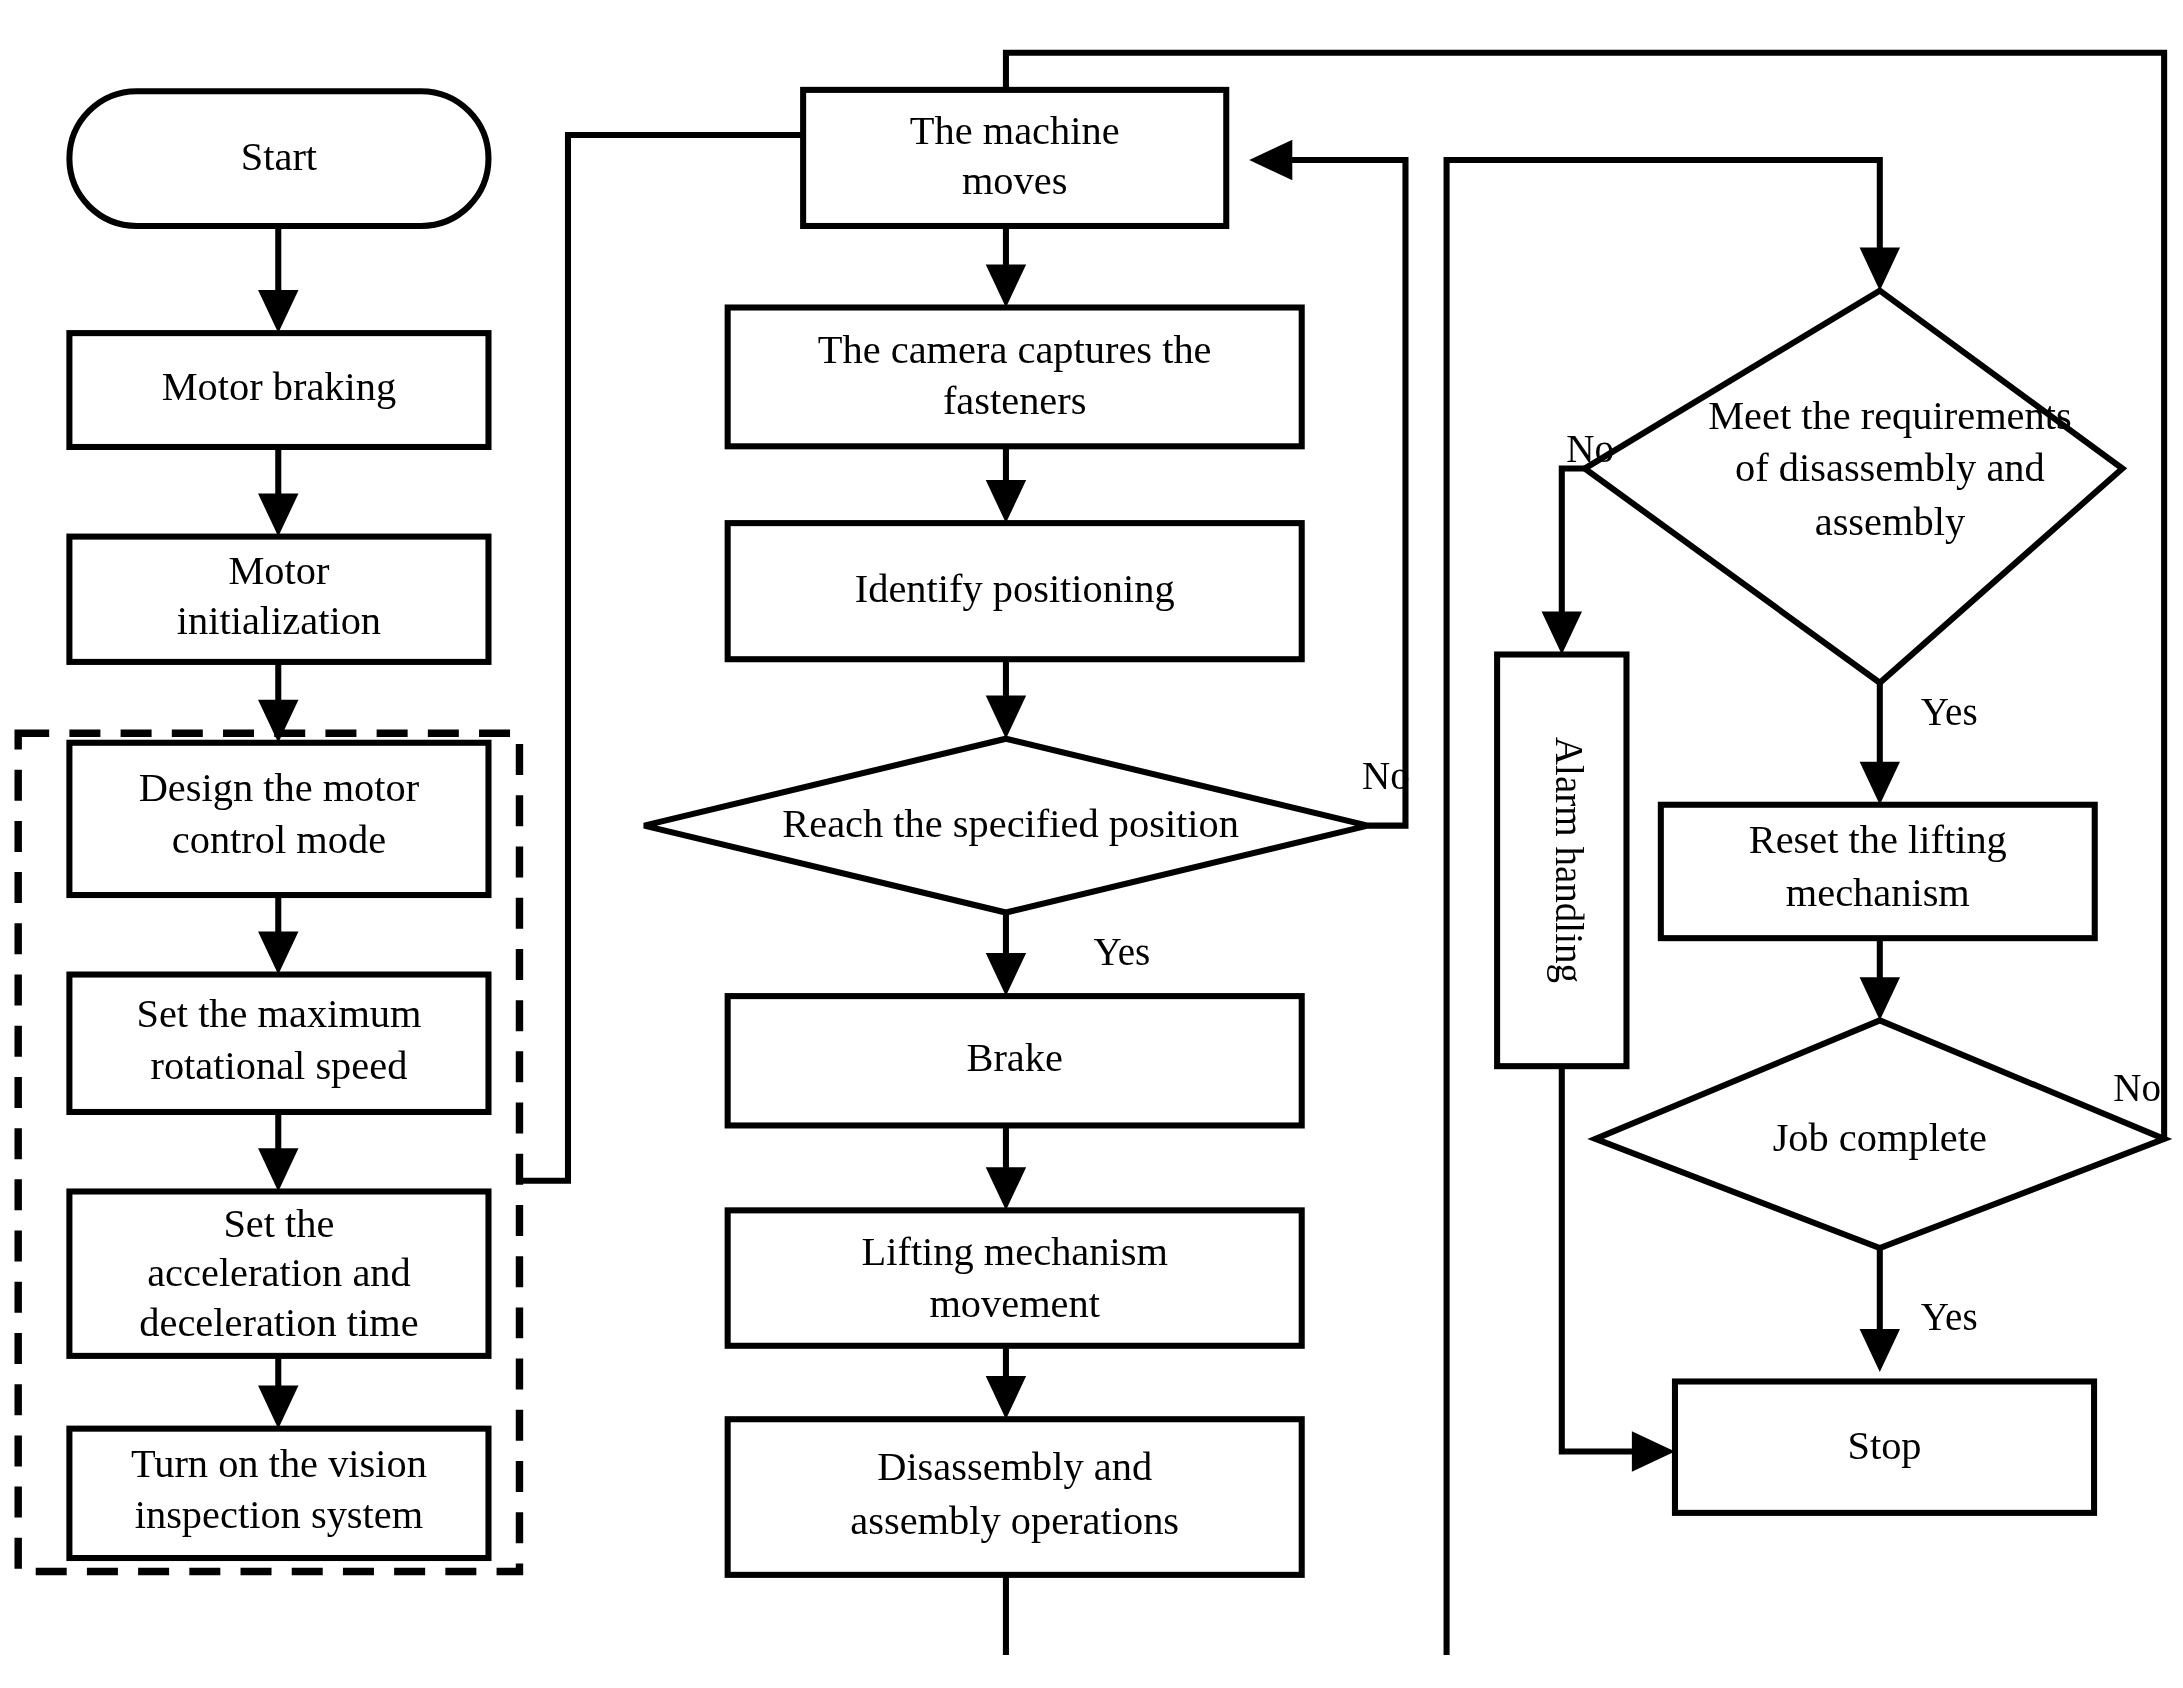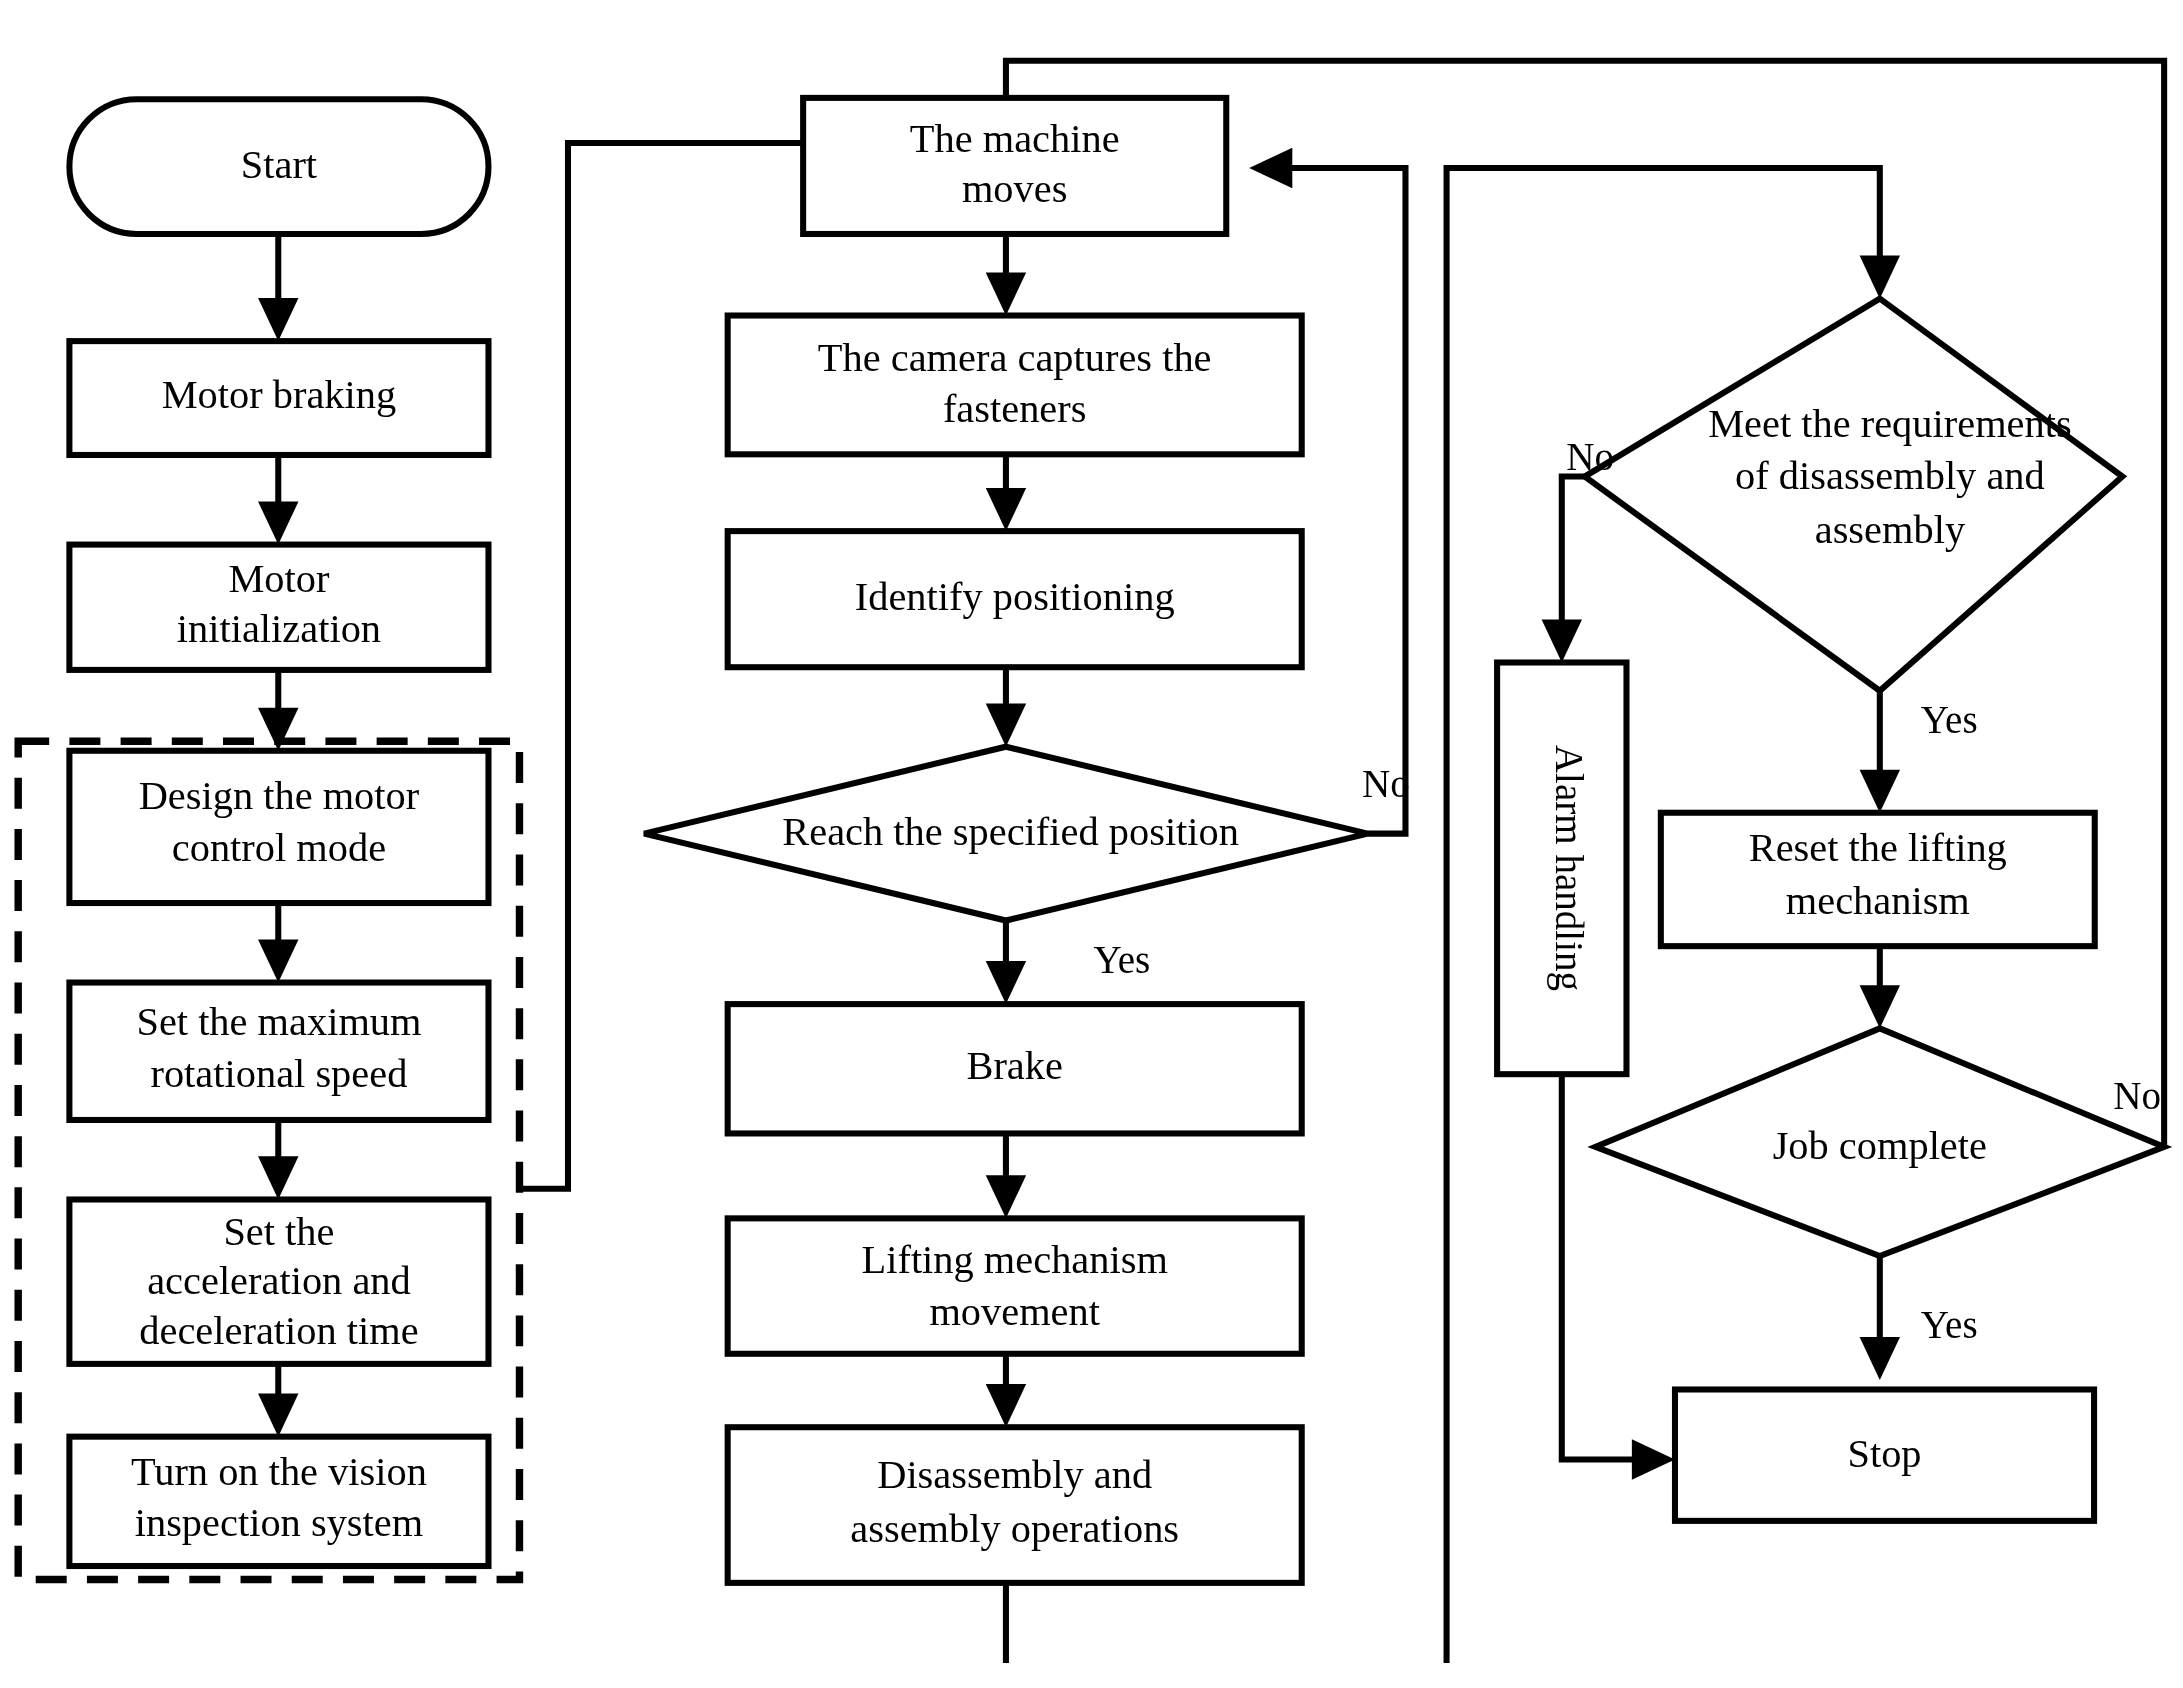--- a/index.html
+++ b/index.html
@@ -2,21 +2,20 @@
 <html style="font-size:10.8px"><head>
 <meta charset="utf-8">
 <style>
   html,body{margin:0;padding:0;background:#ffffff;}
   #stage{
     position:relative;
     width:2183px;height:1655px;
     background:#ffffff;
     overflow:hidden;
     font-family:"Liberation Serif","DejaVu Serif",serif;
-    margin-top:8px;
   }
   svg#fc{position:absolute;left:0;top:0;width:2183px;height:1689px;display:block;}
   .shape{fill:#ffffff;stroke:#000000;stroke-width:9;}
   .dashbox{fill:none;stroke:#000000;stroke-width:11;stroke-dasharray:46 30;}
   .conn{fill:none;stroke:#000000;stroke-width:9;stroke-linecap:butt;stroke-linejoin:miter;}
   .arrowhead{fill:#000000;stroke:none;}
   .nodetext{
     font-family:"Liberation Serif","DejaVu Serif",serif;
     font-size:60px;fill:#000000;text-anchor:middle;
     dominant-baseline:middle;white-space:pre;

